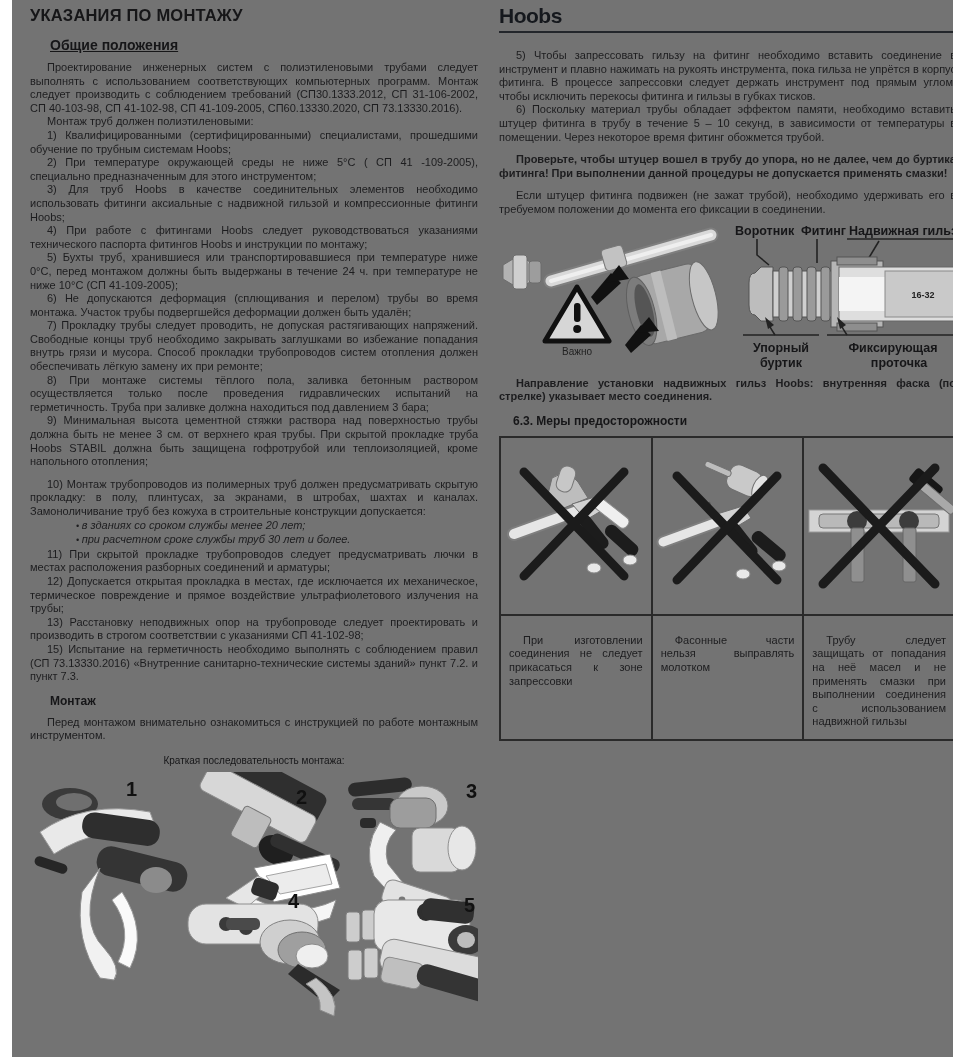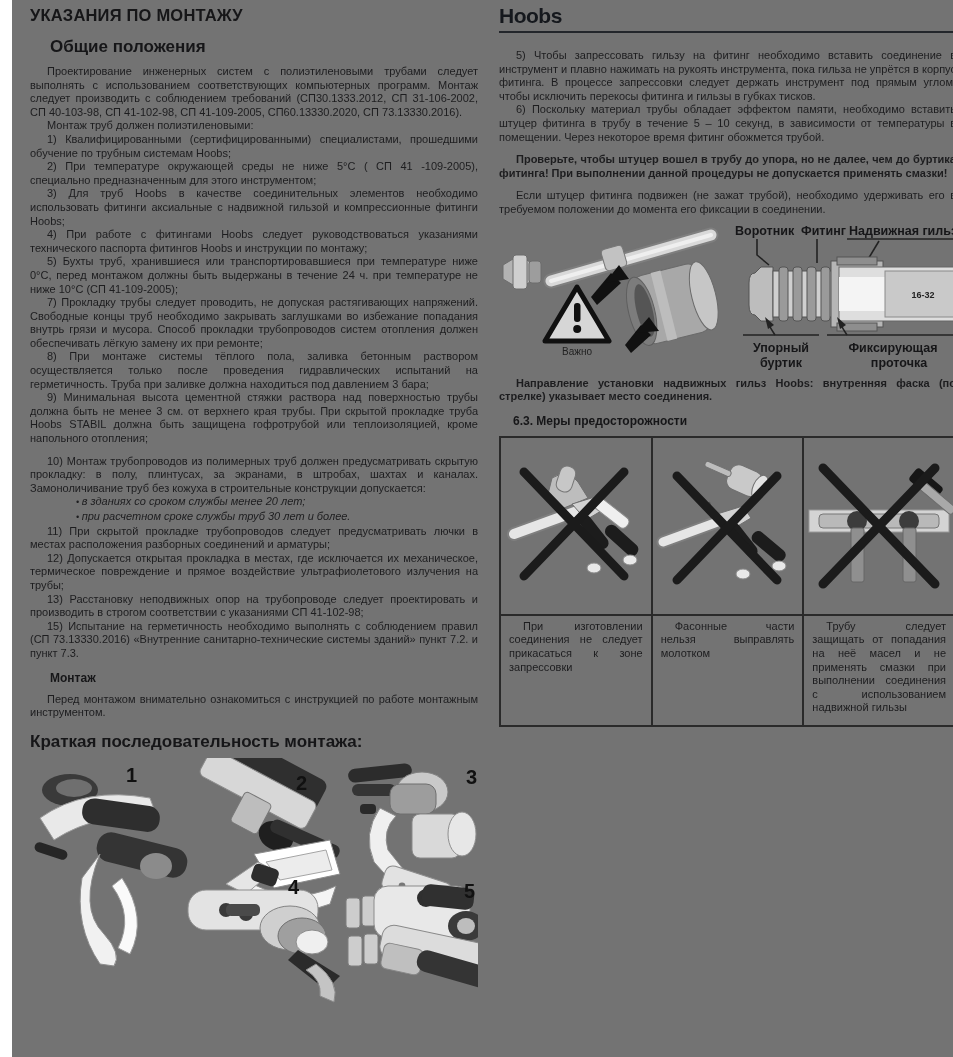--- a/index.html
+++ b/index.html
@@ -4,41 +4,41 @@
 <style>
   html,body{margin:0;padding:0;background:#ffffff;}
   #page{position:relative;width:953px;height:1057px;background:#737373;overflow:hidden;
         font-family:"Liberation Sans","DejaVu Sans",sans-serif;color:#1d1d1f;margin-left:12px;}
   
   .col{position:absolute;top:0;}
   #col-left{left:18px;width:448px;top:6px;}
   #col-right{left:487px;width:457px;top:4px;}
   
   .doc-title{font-size:16.5px;font-weight:bold;letter-spacing:.2px;margin:0 0 12px 0;color:#161618;}
-  .h-sub{font-size:17px;font-weight:bold;margin:0 0 8px 20px;color:#161618;}
+  .h-sub{font-size:14px;font-weight:bold;margin:0 0 8px 20px;color:#161618;text-decoration:underline;}
   .h-sub2{font-size:12px;font-weight:bold;margin:10px 0 8px 20px;color:#161618;}
-  .h-seq{font-size:17px;font-weight:bold;margin:12px 0 4px 0;color:#161618;}
+  .h-seq{font-size:10px;font-weight:normal;margin:12px 0 4px 0;color:#161618;text-align:center;}
   p.body{font-size:11px;line-height:13.6px;margin:0;text-align:justify;text-indent:17px;}
   p.bold{font-weight:bold;}
   p.gap{margin-top:9px;}
   ul.dots{margin:0 0 0 46px;padding:0;list-style:none;font-size:11px;line-height:13.6px;font-style:italic;}
   ul.dots li::before{content:"• ";font-size:9px;}
   
   .brand{font-size:21px;font-weight:bold;letter-spacing:-0.5px;margin:0;color:#15181d;font-style:normal;}
   .brand-rule{border:none;border-top:2px solid #23262b;margin:3px 0 16px 0;}
   
   .fig-wrap{position:relative;}
   #fig-sequence{height:262px;margin:6px 0 8px 0;}
   #fig-fitting{height:152px;margin:4px 0 4px 0;}
   .fig-num{position:absolute;font-size:20px;font-weight:bold;color:#111;}
   
   .ptable{display:grid;grid-template-columns:1fr 1fr 1fr;border:1.5px solid #2a2a2a;margin-top:8px;}
   .pcell{border:1px solid #2a2a2a;}
   .pcell.img{height:176px;display:flex;align-items:center;justify-content:center;}
-  .pcell.cap{padding:4px 8px 10px 8px;font-size:11px;line-height:13.6px;text-align:justify;}
+  .pcell.cap{padding:18px 8px 10px 8px;font-size:11px;line-height:13.6px;text-align:justify;}
   .pcell.cap p{margin:0;text-indent:14px;text-align:justify;}
   svg text{font-family:"Liberation Sans","DejaVu Sans",sans-serif;}
   .lbl{font-size:12.5px;font-weight:bold;fill:#161618;}
   .lbl-sm{font-size:10px;fill:#222;}
   .lbl-size{font-size:9px;font-weight:bold;fill:#222;}
 </style>
 </head>
 <body>
 
 <div id="page">
@@ -48,20 +48,21 @@
     <h2 class="h-sub">Общие положения</h2>
 
     <p class="body">Проектирование инженерных систем с полиэтиленовыми трубами следует выполнять с использованием соответствующих компьютерных программ. Монтаж следует производить с соблюдением требований (СП30.1333.2012, СП 31-106-2002, СП 40-103-98, СП 41-102-98, СП 41-109-2005, СП60.13330.2020, СП 73.13330.2016).</p>
     <p class="body">Монтаж труб должен полиэтиленовыми:</p>
 
     <p class="body">1)  Квалифицированными (сертифицированными) специалистами, прошедшими обучение по трубным системам Hoobs;</p>
     <p class="body">2)  При температуре окружающей среды не ниже 5°С ( СП 41 -109-2005), специально предназначенным для этого инструментом;</p>
     <p class="body">3)  Для труб Hoobs в качестве соединительных элементов необходимо использовать фитинги аксиальные с надвижной гильзой и компрессионные фитинги Hoobs;</p>
     <p class="body">4)  При работе с фитингами Hoobs следует руководствоваться указаниями технического паспорта фитингов Hoobs и инструкции по монтажу;</p>
     <p class="body">5)  Бухты труб, хранившиеся или транспортировавшиеся при температуре ниже 0°С, перед монтажом должны быть выдержаны в течение 24 ч. при температуре не ниже 10°С (СП 41-109-2005);</p>
+    <p class="body">6)  Не допускаются деформация (сплющивания и перелом) трубы во время монтажа. Участок трубы подвергшейся деформации должен быть удалён;</p>
     <p class="body">7)  Прокладку трубы следует проводить, не допуская растягивающих напряжений. Свободные концы труб необходимо закрывать заглушками во избежание попадания внутрь грязи и мусора. Способ прокладки трубопроводов систем отопления должен обеспечивать лёгкую замену их при ремонте;</p>
     <p class="body">8)  При монтаже системы тёплого пола, заливка бетонным раствором осуществляется только после проведения гидравлических испытаний на герметичность. Труба при заливке должна находиться под давлением 3 бара;</p>
     <p class="body">9)  Минимальная высота цементной стяжки раствора над поверхностью трубы должна быть не менее 3 см. от верхнего края трубы. При скрытой прокладке труба Hoobs STABIL должна быть защищена гофротрубой или теплоизоляцией, кроме напольного отопления;</p>
     <p class="body gap">10) Монтаж трубопроводов из полимерных труб должен предусматривать скрытую прокладку: в полу, плинтусах, за экранами, в штробах, шахтах и каналах. Замоноличивание труб без кожуха в строительные конструкции допускается:</p>
     <ul class="dots">
       <li>в зданиях со сроком службы менее 20 лет;</li>
       <li>при расчетном сроке службы труб 30 лет и более.</li>
     </ul>
     <p class="body">11)  При скрытой прокладке трубопроводов следует предусматривать лючки в местах расположения разборных соединений и арматуры;</p>
     <p class="body">12) Допускается открытая прокладка в местах, где исключается их механическое, термическое повреждение и прямое воздействие ультрафиолетового излучения на трубы;</p>

